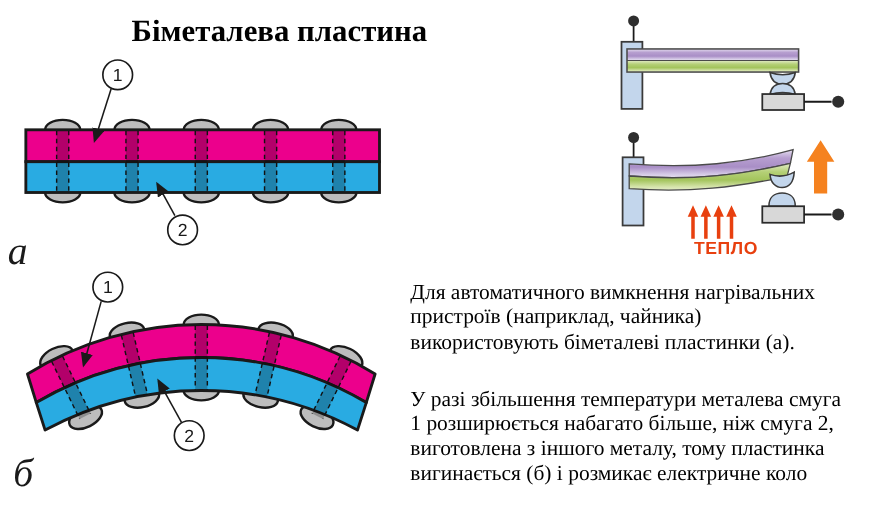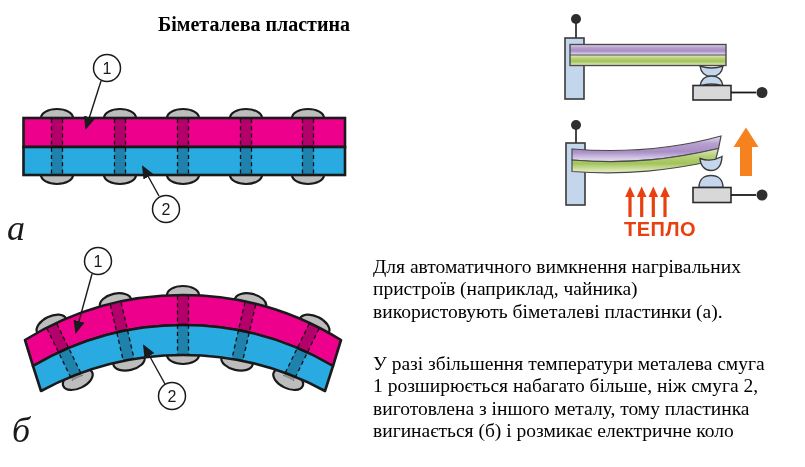--- a/index.html
+++ b/index.html
@@ -1,25 +1,25 @@
 <!DOCTYPE html>
 <html><head>
 <meta charset="utf-8">
 <style>
   html,body{margin:0;padding:0;background:#fff;}
   .page{position:relative;width:805px;height:467px;background:#fff;overflow:hidden;
         font-family:"Liberation Serif", serif;}
   .page svg{position:absolute;left:0;top:0;}
   .fig-title{position:absolute;left:103px;top:13px;width:302px;text-align:center;
-             font-size:20px;font-weight:bold;color:#000;}
+             font-size:28px;font-weight:bold;color:#000;}
   .sub-label{position:absolute;font-style:italic;font-size:36px;line-height:1;color:#1a1a1a;}
   .label-a{left:7px;top:210px;}
   .label-b{left:12px;top:412px;}
   .heat-label{position:absolute;left:615px;top:218px;width:90px;text-align:center;
-              font-family:"Liberation Sans", sans-serif;font-weight:bold;font-size:20px;
+              font-family:"Liberation Sans", sans-serif;font-weight:bold;font-size:16px;
               letter-spacing:0.5px;color:#E8400F;}
   .para{position:absolute;left:373px;width:436px;font-size:19.5px;line-height:22.3px;color:#000;}
   .p1{top:256px;}
   .p2{top:353px;}
   .callout-num{font-family:"Liberation Sans", sans-serif;font-size:16px;fill:#1a1a1a;}
 </style>
 </head>
 <body>
 
 <div class="page">

